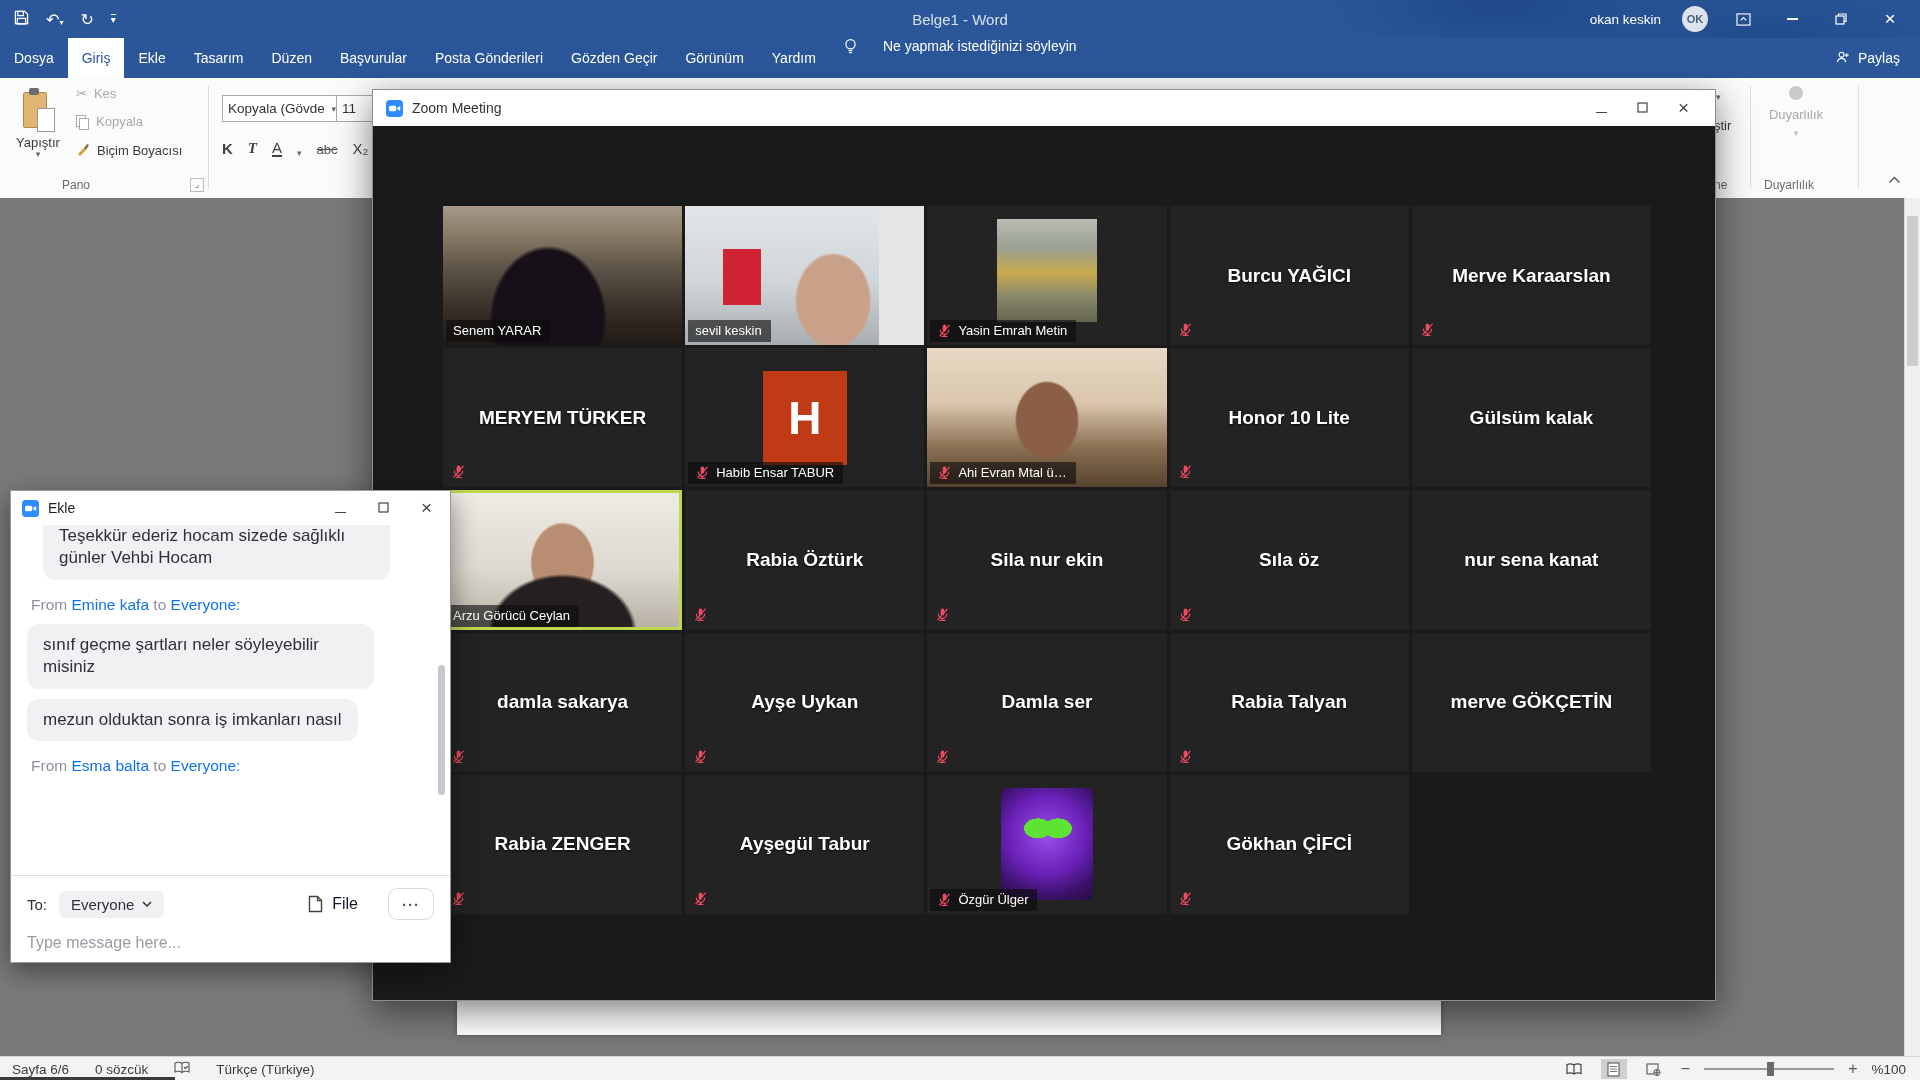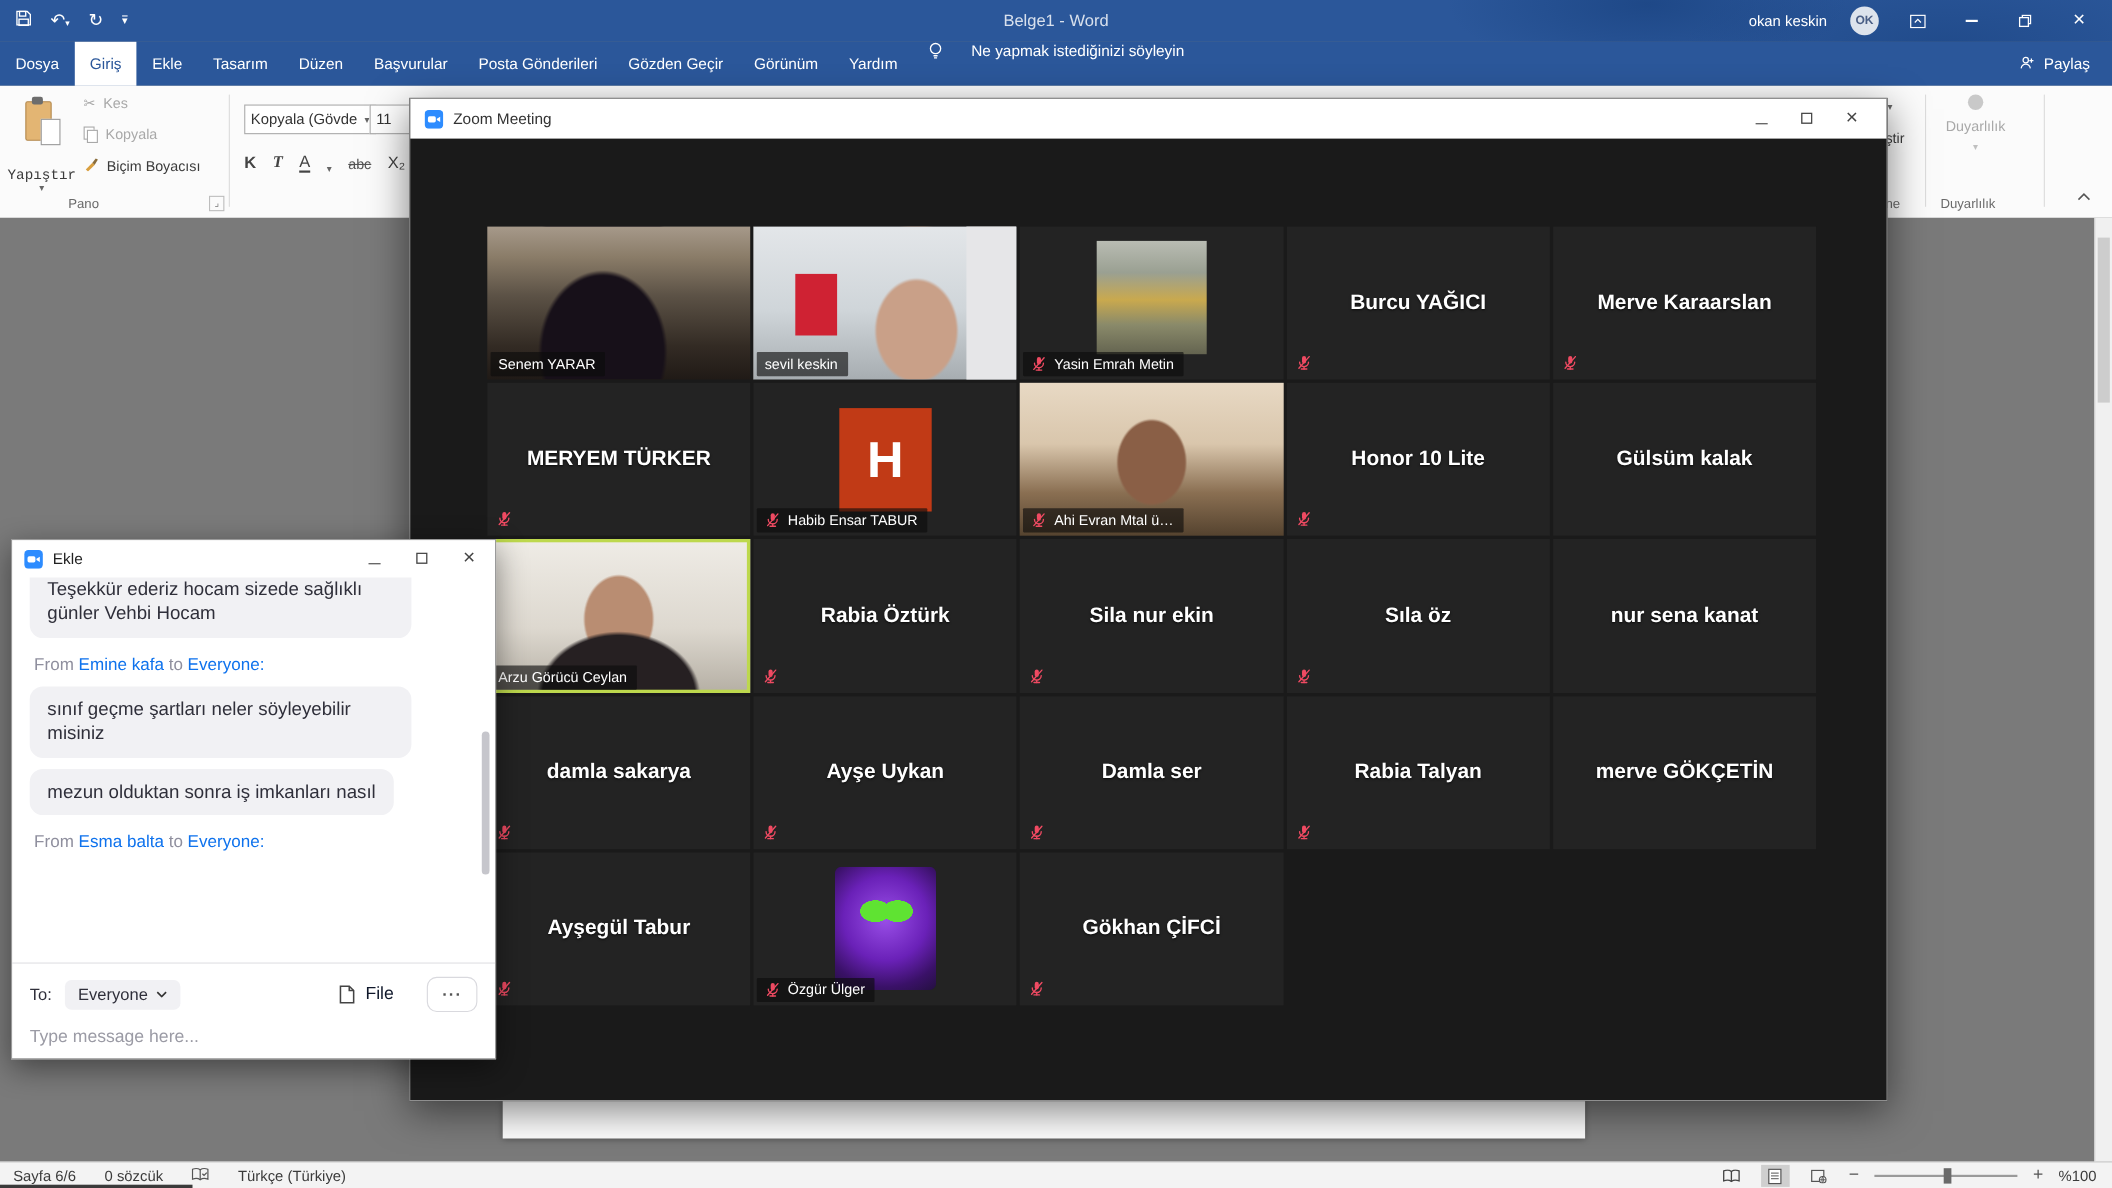--- a/index.html
+++ b/index.html
@@ -28,21 +28,21 @@
   .tellme{display:flex;align-items:flex-start;gap:26px;padding:0 14px;font-size:14px;}
   .tab-right{margin-left:auto;display:flex;align-items:center;gap:8px;padding-right:20px;font-size:14px;}
 
   
   #ribbon{left:0;top:78px;width:1920px;height:120px;background:#fbfbfb;border-bottom:1px solid #cfcfcf;color:#3b3b3b;}
   .paste{left:8px;top:6px;width:60px;height:96px;display:flex;flex-direction:column;align-items:center;justify-content:flex-start;}
   .clipicon{position:relative;width:34px;height:44px;margin-top:4px;}
   .clip-back{position:absolute;left:2px;top:4px;width:22px;height:34px;background:#e3b573;border:1px solid #b3884d;border-radius:2px;}
   .clip-top{position:absolute;left:8px;top:0;width:10px;height:7px;background:#6d6d6d;border-radius:2px;}
   .clip-page{position:absolute;right:0;bottom:0;width:16px;height:22px;background:#fff;border:1px solid #9a9a9a;}
-  .paste-lbl{font-size:13px;margin-top:20px;font-family:Liberation Mono, monospace;}
+  .paste-lbl{font-size:13px;margin-top:3px;}
   .caret{font-size:9px;color:#666;line-height:8px;}
   .smallbtn{position:absolute;display:flex;align-items:center;gap:7px;font-size:13px;}
   .disabled{color:#a8a8a8;}
   .grp-label{position:absolute;font-size:12px;color:#6a6a6a;}
   .vdiv{position:absolute;top:8px;bottom:10px;width:1px;background:#dcdcdc;}
   .combo{position:absolute;height:25px;background:#fff;border:1px solid #ababab;display:flex;align-items:center;
     font-size:13.5px;padding:0 5px;justify-content:space-between;color:#333;}
   .fmtrow{position:absolute;left:222px;top:62px;display:flex;align-items:flex-end;gap:15px;font-size:15px;color:#444;}
   .fmt-b{font-weight:bold;}
   .fmt-i{font-family:"Liberation Serif",serif;font-style:italic;font-weight:bold;}
@@ -104,21 +104,21 @@
       linear-gradient(180deg,#efece6 0%,#ddd8cf 58%,#b5afa4 100%);}
 
   
   #chatwin{left:10px;top:490px;width:439px;height:471px;background:#fff;border:1px solid #9a9a9a;
     box-shadow:0 8px 26px rgba(0,0,0,.45);display:flex;flex-direction:column;}
   #chattitle{height:34px;display:flex;align-items:center;gap:9px;padding-left:11px;font-size:14px;color:#222;flex:none;}
   .chat-controls{margin-left:auto;display:flex;align-items:center;gap:32px;padding-right:18px;color:#444;}
   #chatmsgs{flex:1;position:relative;padding:0 20px 6px 16px;overflow:hidden;}
   .bubble{background:#f1f1f4;border-radius:12px;padding:10px 16px;font-size:17px;color:#2f2f3a;line-height:1.32;
     display:table;max-width:315px;margin:10px 0;}
-  .bubble.cut{margin-top:-10px;border-top-left-radius:4px;border-top-right-radius:4px;}
+  .bubble.cut{margin-top:-10px;border-top-left-radius:4px;border-top-right-radius:4px;margin-left:16px;}
   .meta{font-size:15.5px;color:#8f8f9e;margin:16px 0 4px 4px;}
   .meta .who{color:#0e72ed;}
   #chatscroll{position:absolute;right:5px;top:140px;width:7px;height:130px;border-radius:4px;background:#c6c6cc;}
   #chatfoot{flex:none;border-top:1px solid #e0e0e3;padding:12px 16px 10px 16px;}
   .toline{display:flex;align-items:center;gap:12px;}
   .tolabel{font-size:15px;color:#2f2f3a;}
   .topill{background:#f1f1f4;border-radius:6px;padding:5px 12px;font-size:15px;color:#2f2f3a;
     display:flex;align-items:center;gap:8px;}
   .fileline{margin-left:auto;display:flex;align-items:center;gap:9px;font-size:16px;color:#0f172a;}
   .morebtn{width:44px;height:30px;border:1px solid #d9d9de;border-radius:9px;display:flex;align-items:center;
@@ -507,20 +507,34 @@
               <path d="M8 21.5h8"></path>
               <path d="M4.5 20.5 19.5 3.5"></path>
             </g>
           </svg>
         </div>
       </div>
       <div class="tile">
         <div class="pname">merve GÖKÇETİN</div>
       </div>
       <div class="tile">
+        <div class="pname">Rabia ZENGER</div>
+        <div class="micchip">
+          <svg viewBox="0 0 24 24" width="15" height="15">
+            <rect x="9" y="2.5" width="6" height="11" rx="3" fill="#ef4a62"></rect>
+            <g fill="none" stroke="#ef4a62" stroke-width="2" stroke-linecap="round">
+              <path d="M5.5 11.5a6.5 6.5 0 0 0 13 0"></path>
+              <path d="M12 18v3.5"></path>
+              <path d="M8 21.5h8"></path>
+              <path d="M4.5 20.5 19.5 3.5"></path>
+            </g>
+          </svg>
+        </div>
+      </div>
+      <div class="tile">
         <div class="pname">Ayşegül Tabur</div>
         <div class="micchip">
           <svg viewBox="0 0 24 24" width="15" height="15">
             <rect x="9" y="2.5" width="6" height="11" rx="3" fill="#ef4a62"></rect>
             <g fill="none" stroke="#ef4a62" stroke-width="2" stroke-linecap="round">
               <path d="M5.5 11.5a6.5 6.5 0 0 0 13 0"></path>
               <path d="M12 18v3.5"></path>
               <path d="M8 21.5h8"></path>
               <path d="M4.5 20.5 19.5 3.5"></path>
             </g>

